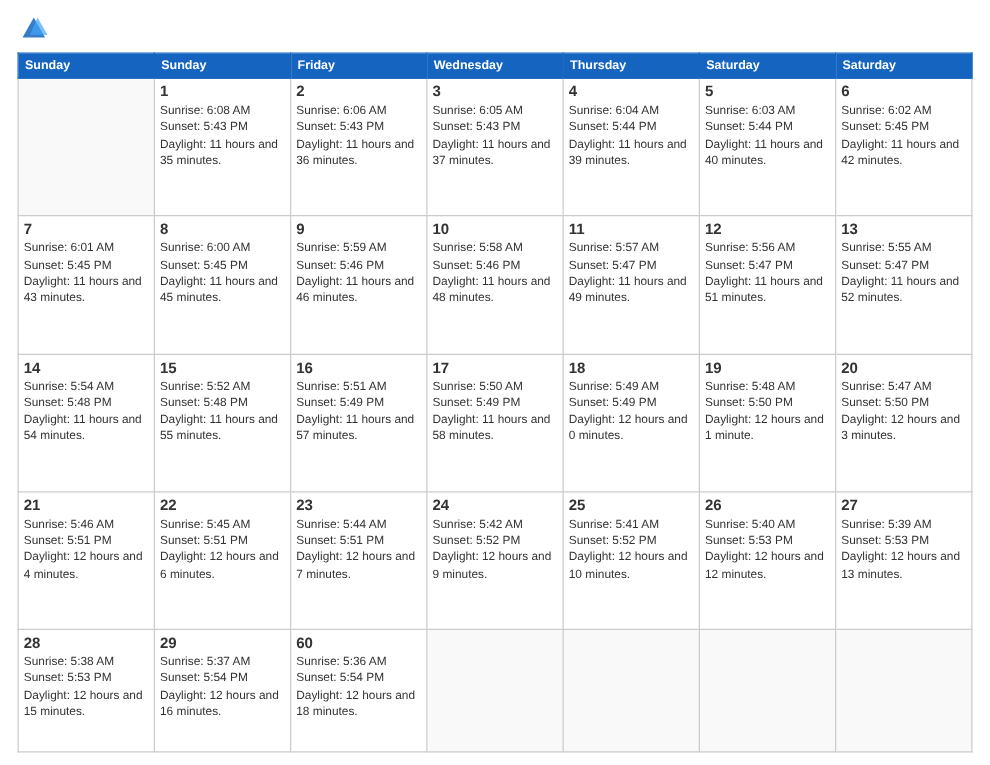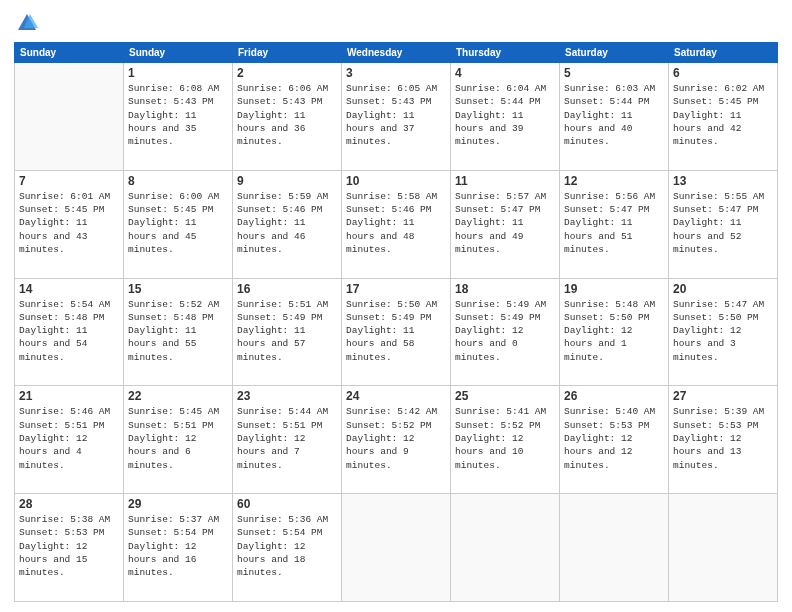--- a/index.html
+++ b/index.html
@@ -81,21 +81,20 @@
       font-size: 12px;
       font-weight: bold;
       color: #333;
       display: block;
       margin-bottom: 2px;
     }
     .day-info {
       font-size: 9.5px;
       color: #333;
       line-height: 1.4;
-      font-family: Liberation Mono, monospace;
     }
     .empty-cell {
       background: #f9f9f9;
     }
     .week-row td {
       height: 88px;
     }
     .last-row td {
       height: 78px;
     }

